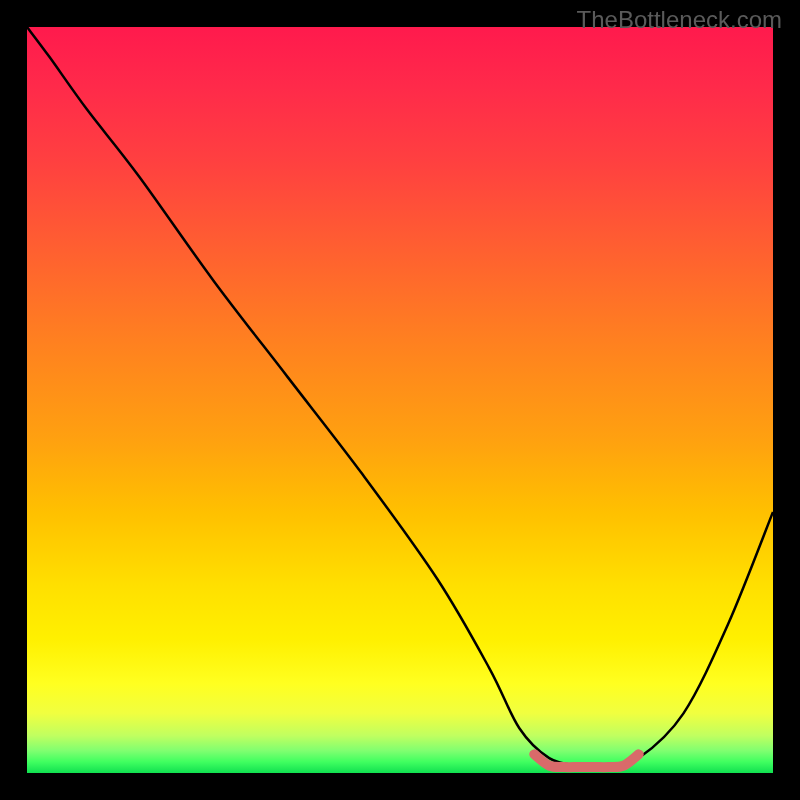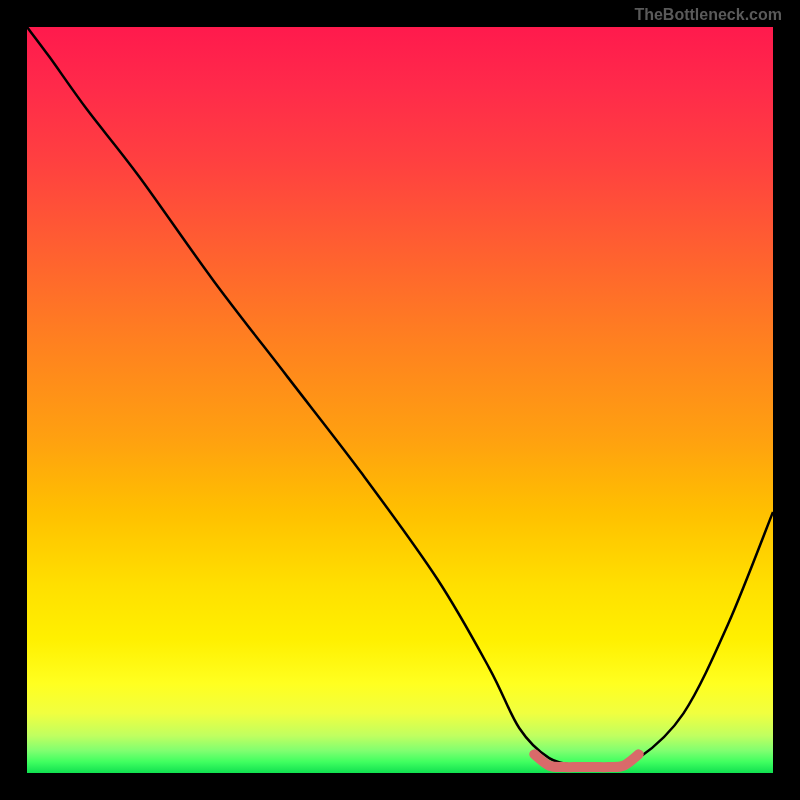--- a/index.html
+++ b/index.html
@@ -8,22 +8,22 @@
     height: 800px;
     background: #000;
     position: relative;
     font-family: Arial, sans-serif;
   }
   .attribution {
     position: absolute;
     top: 6px;
     right: 18px;
     color: #5a5a5a;
-    font-size: 16px;
-    font-weight: bold;
+    font-size: 24px;
+    font-weight: normal;
     z-index: 10;
   }
   .plot-area {
     position: absolute;
     left: 27px;
     top: 27px;
     width: 746px;
     height: 746px;
     overflow: hidden;
   }

